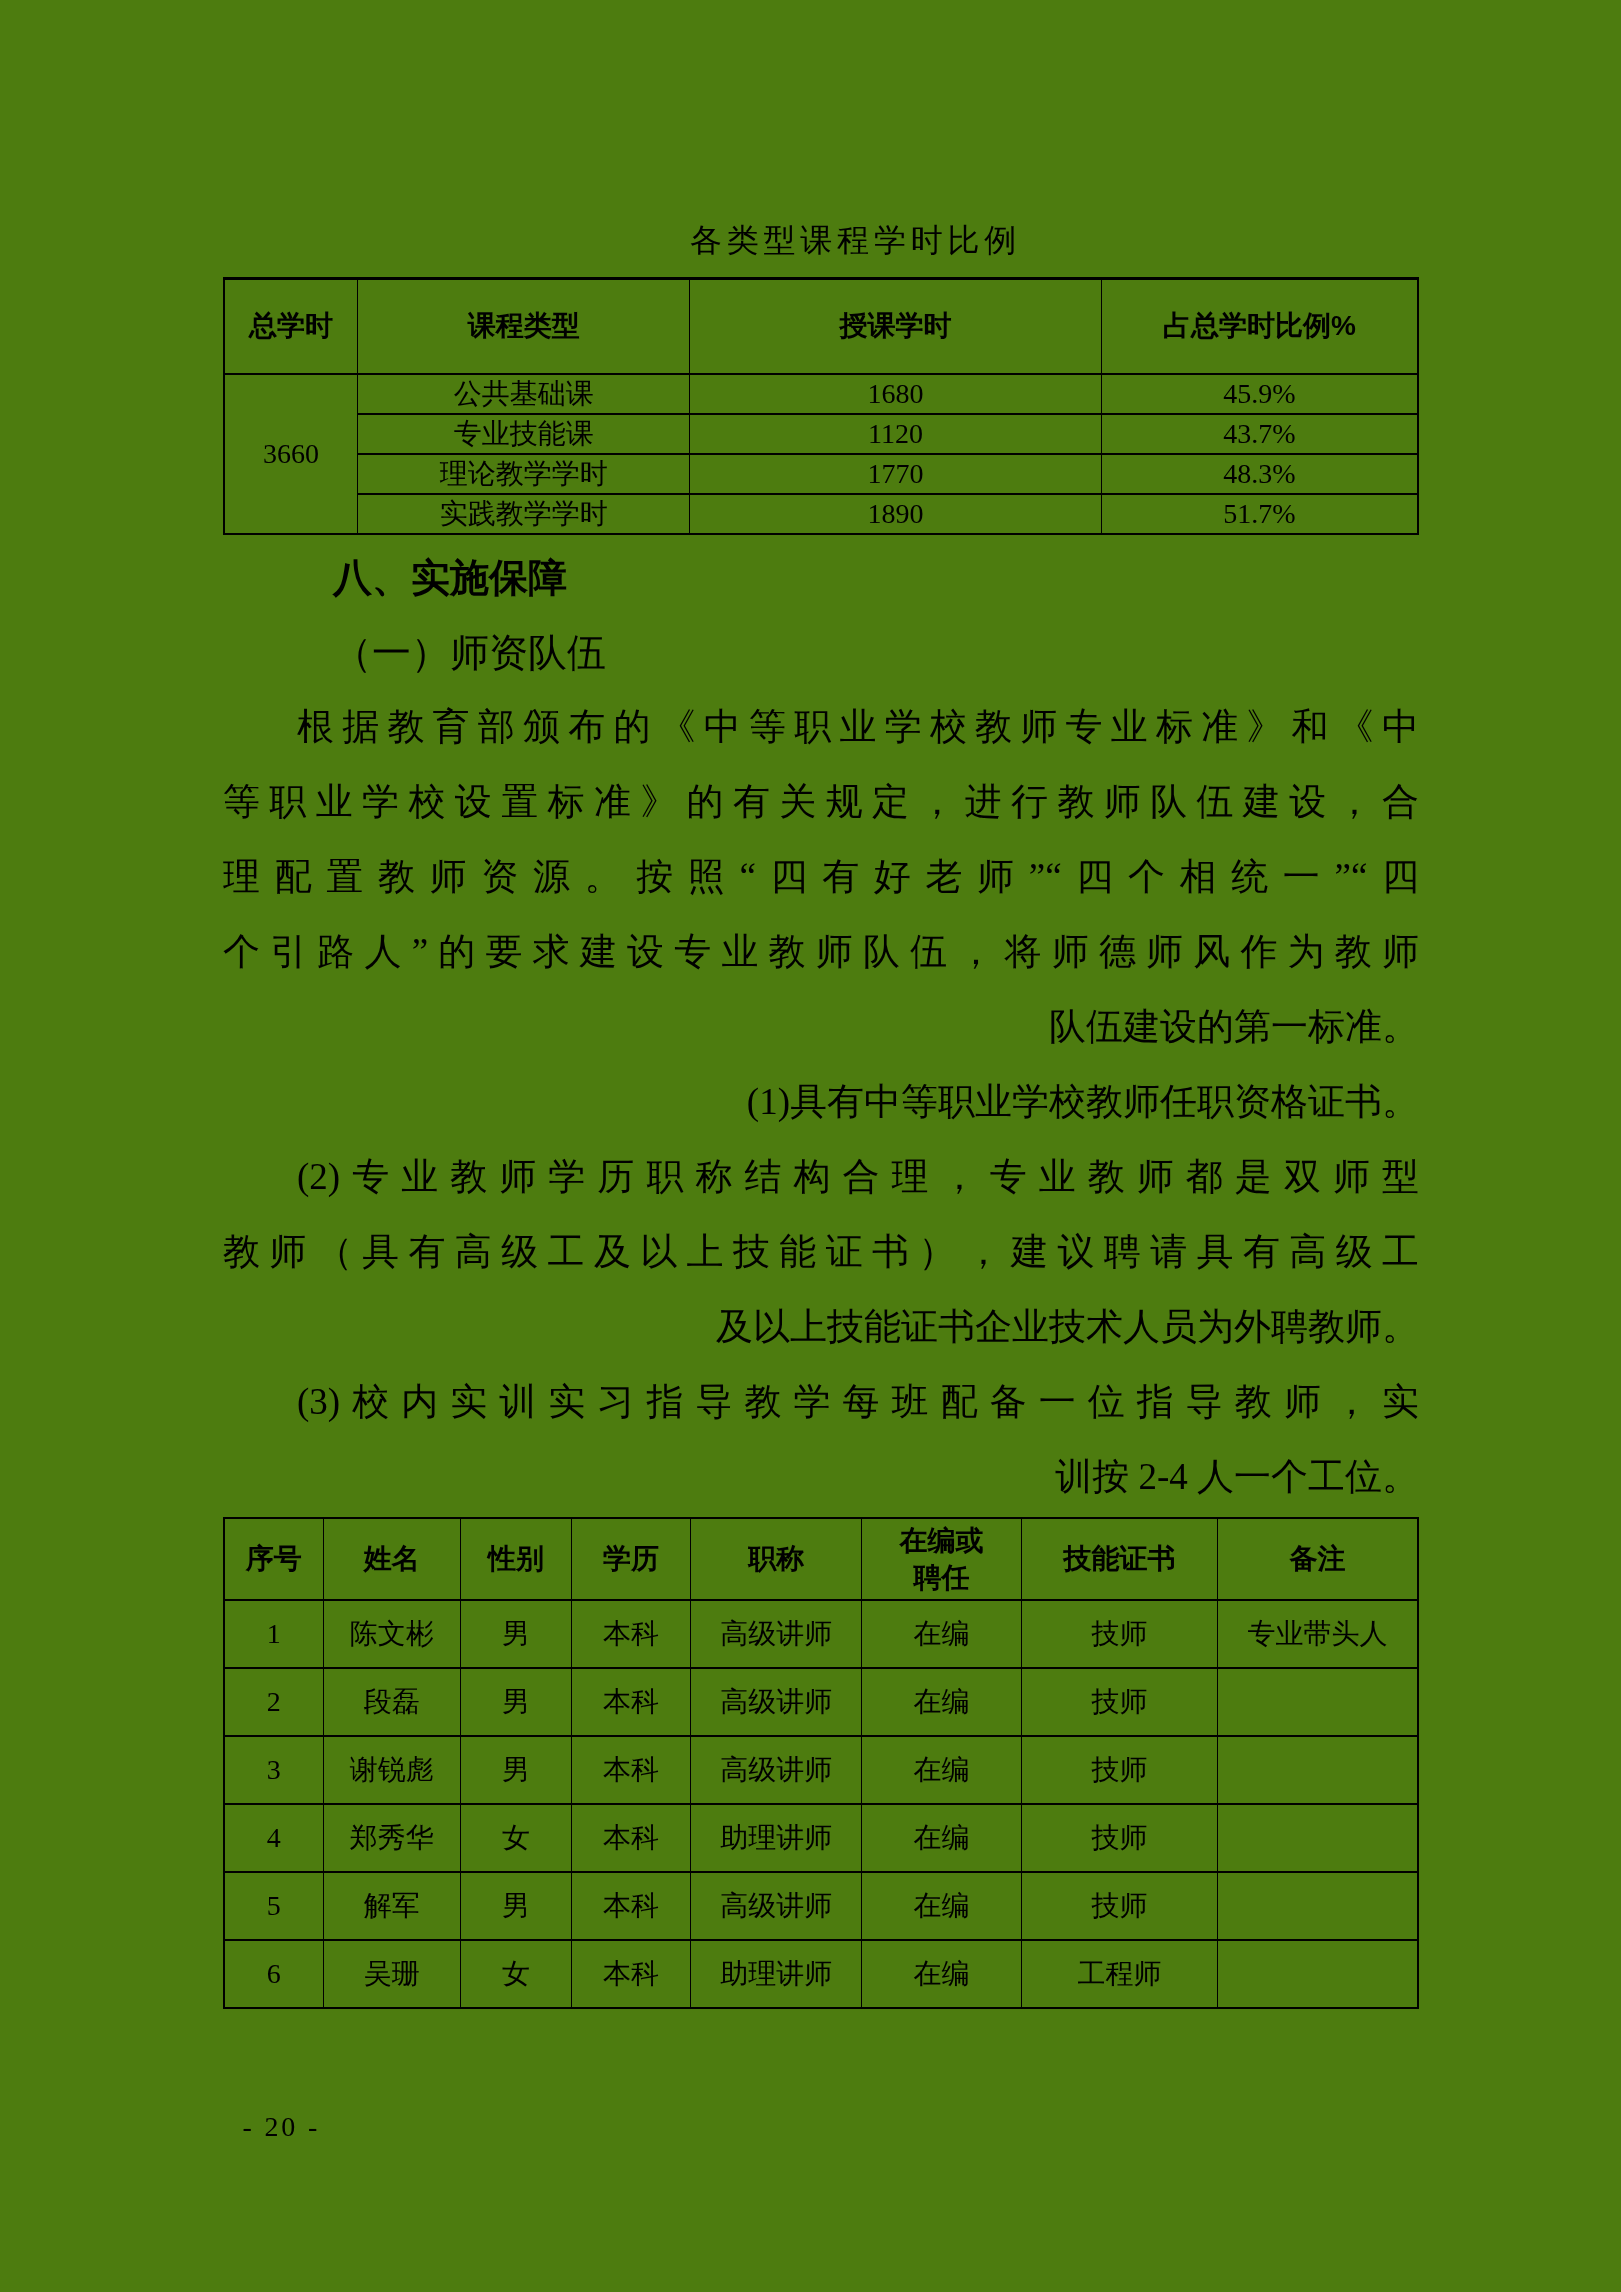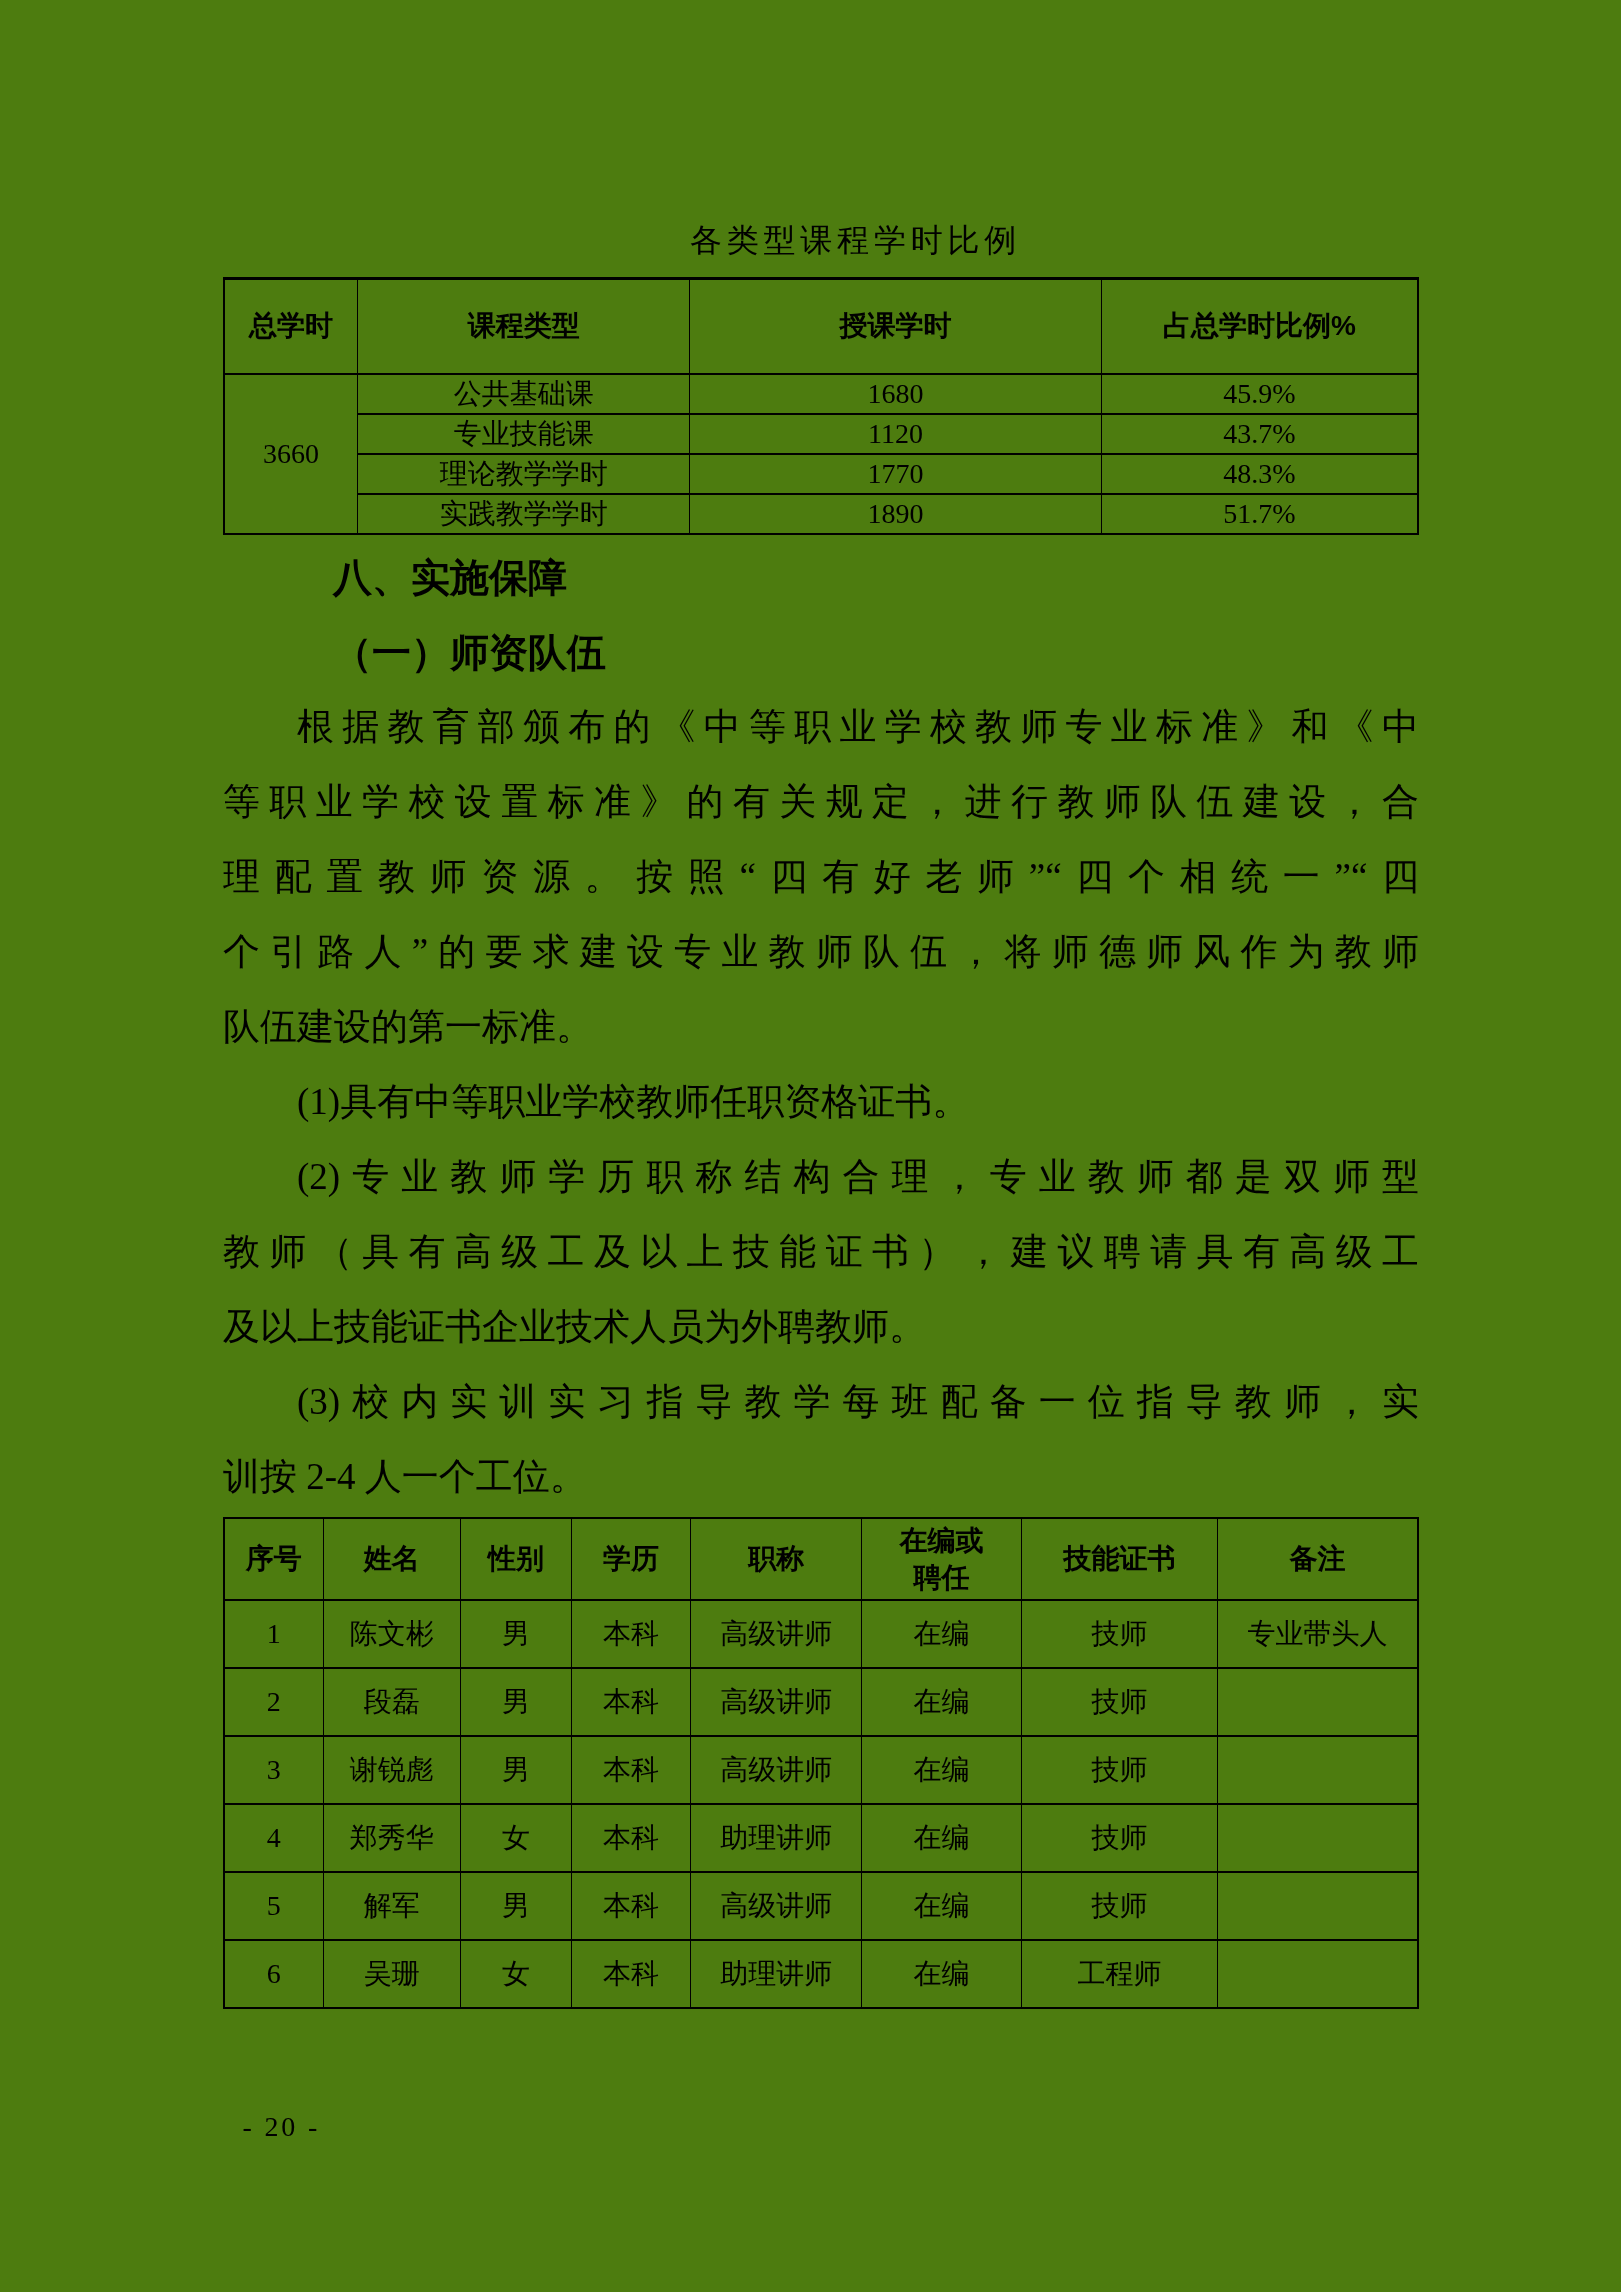--- a/index.html
+++ b/index.html
@@ -59,30 +59,31 @@
     margin-left: 110px;
     font-family: "Liberation Sans", "DejaVu Sans", sans-serif;
     font-weight: bold;
     font-size: 39px;
     line-height: 45px;
   }
   .h-subsection {
     margin-top: 30px;
     margin-left: 110px;
     font-family: "Liberation Serif", "DejaVu Serif", serif;
-    font-weight: bold;
+    font-weight: normal;
     font-size: 39px;
     line-height: 45px;
   }
   .body-text { margin-top: 14.7px; }
   .line {
     font-size: 37px;
     line-height: 75px;
     white-space: nowrap;
     font-family: "Liberation Serif", "DejaVu Serif", serif;
+    text-align: right;
   }
   .line.indent { padding-left: 74px; }
   .line.j {
     white-space: normal;
     text-align: justify;
     text-align-last: justify;
   }
   .page-number {
     margin-top: 98px;
     margin-left: 19.6px;

